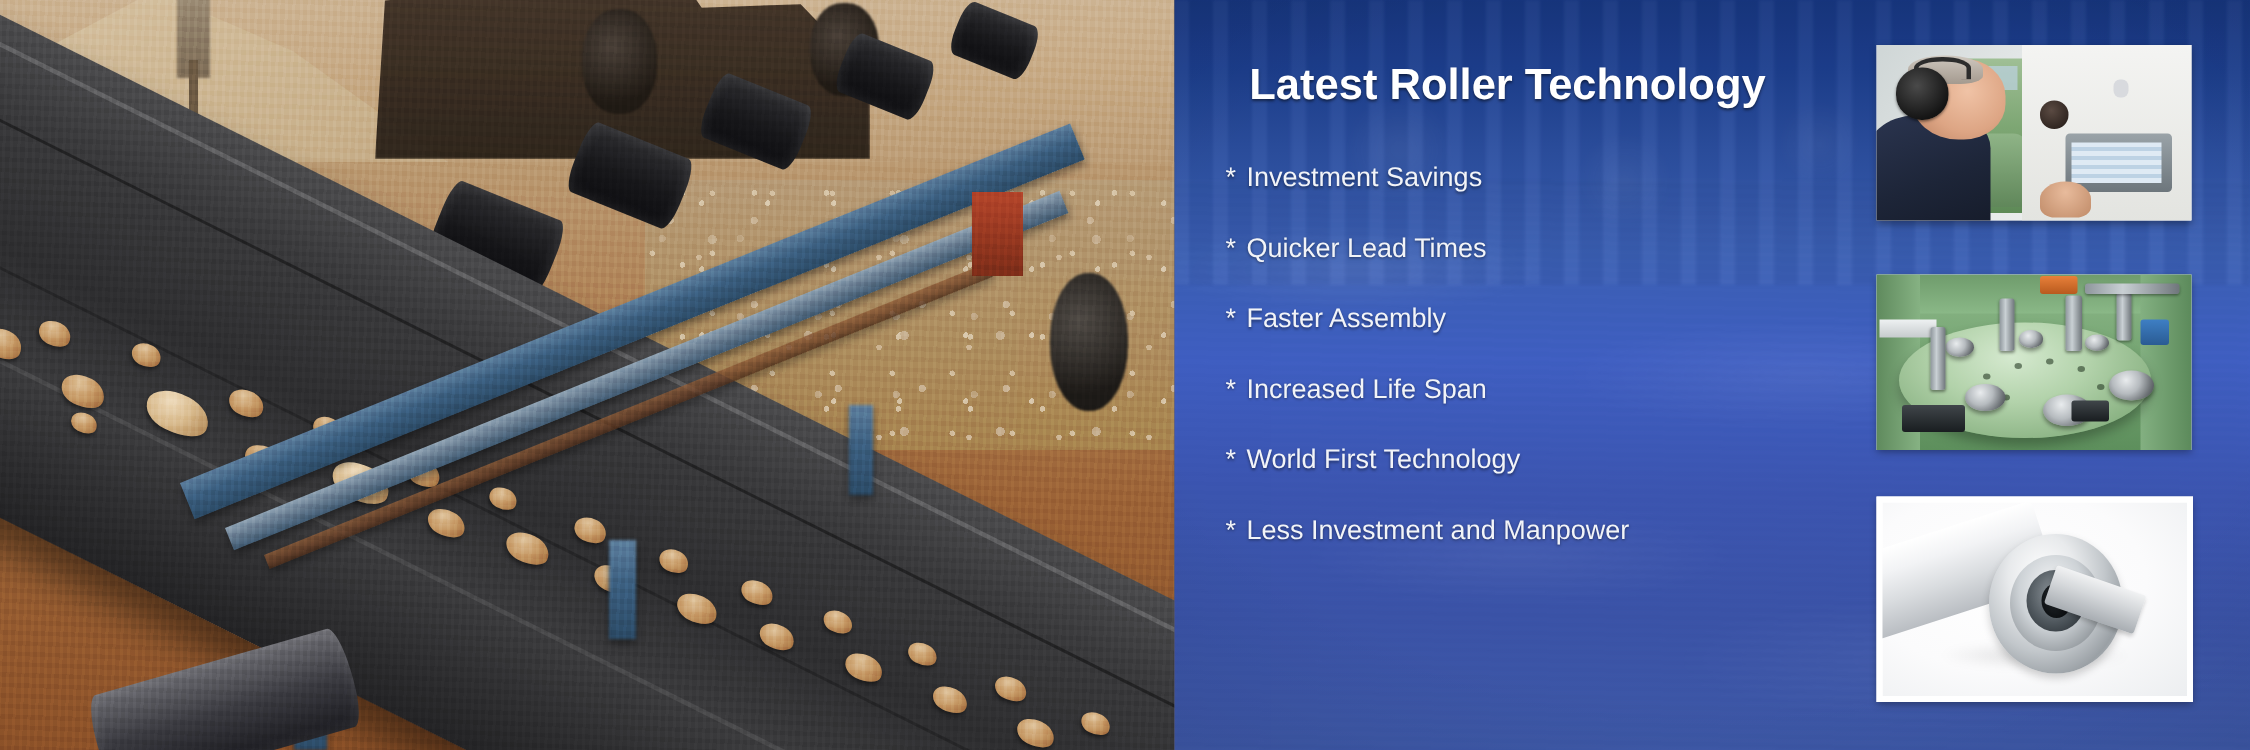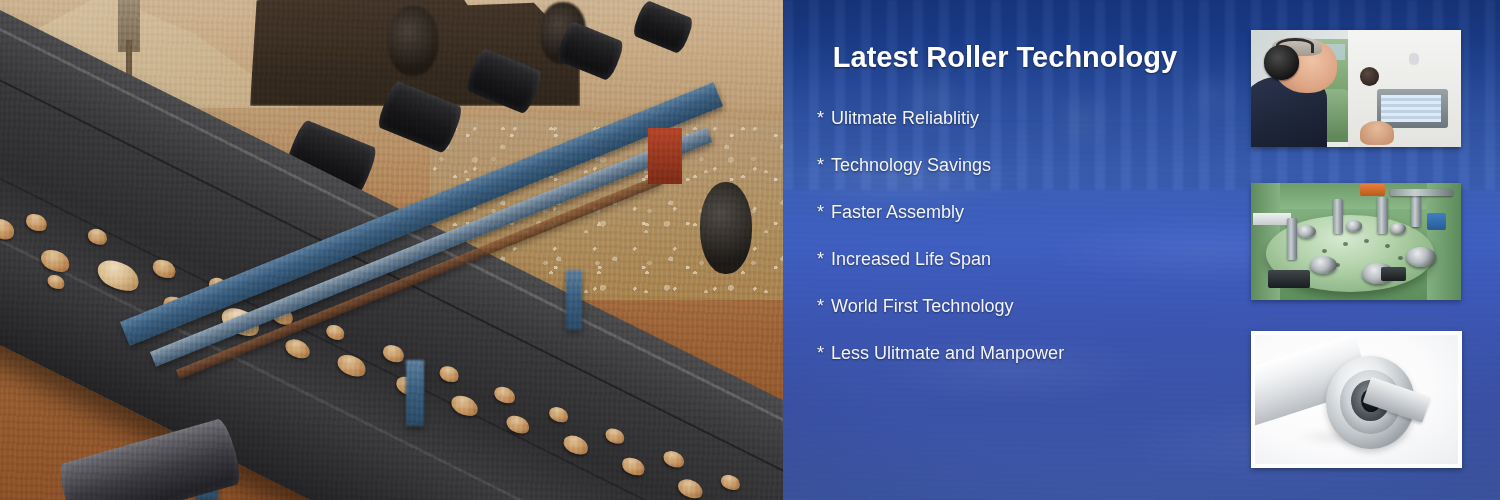--- a/index.html
+++ b/index.html
@@ -373,36 +373,36 @@
     <div class="panel-vignette"></div>
 
     <div id="panel-content">
 
       <div id="title-wrap">
         <div class="t">Latest Roller Technology</div>
       </div>
 
       <div id="bullets">
         <div class="bullet">
-          <span class="star">*</span><span>Ulitmate Reliablitiy</span>
-        </div>
-        <div class="bullet">
-          <span class="star">*</span><span>Technology Savings</span>
+          <span class="star">*</span><span>Investment Savings</span>
+        </div>
+        <div class="bullet">
+          <span class="star">*</span><span>Quicker Lead Times</span>
         </div>
         <div class="bullet">
           <span class="star">*</span><span>Faster Assembly</span>
         </div>
         <div class="bullet">
           <span class="star">*</span><span>Increased Life Span</span>
         </div>
         <div class="bullet">
           <span class="star">*</span><span>World First Technology</span>
         </div>
         <div class="bullet">
-          <span class="star">*</span><span>Less Ulitmate and Manpower</span>
+          <span class="star">*</span><span>Less Investment and Manpower</span>
         </div>
       </div>
 
       <div class="thumb" id="thumb-1">
         <div class="tin">
           <div class="t1-bg"></div>
           <div class="t1-green"></div>
           <div class="t1-win"></div>
           <div class="t1-green2"></div>
           <div class="t1-wall"></div>

